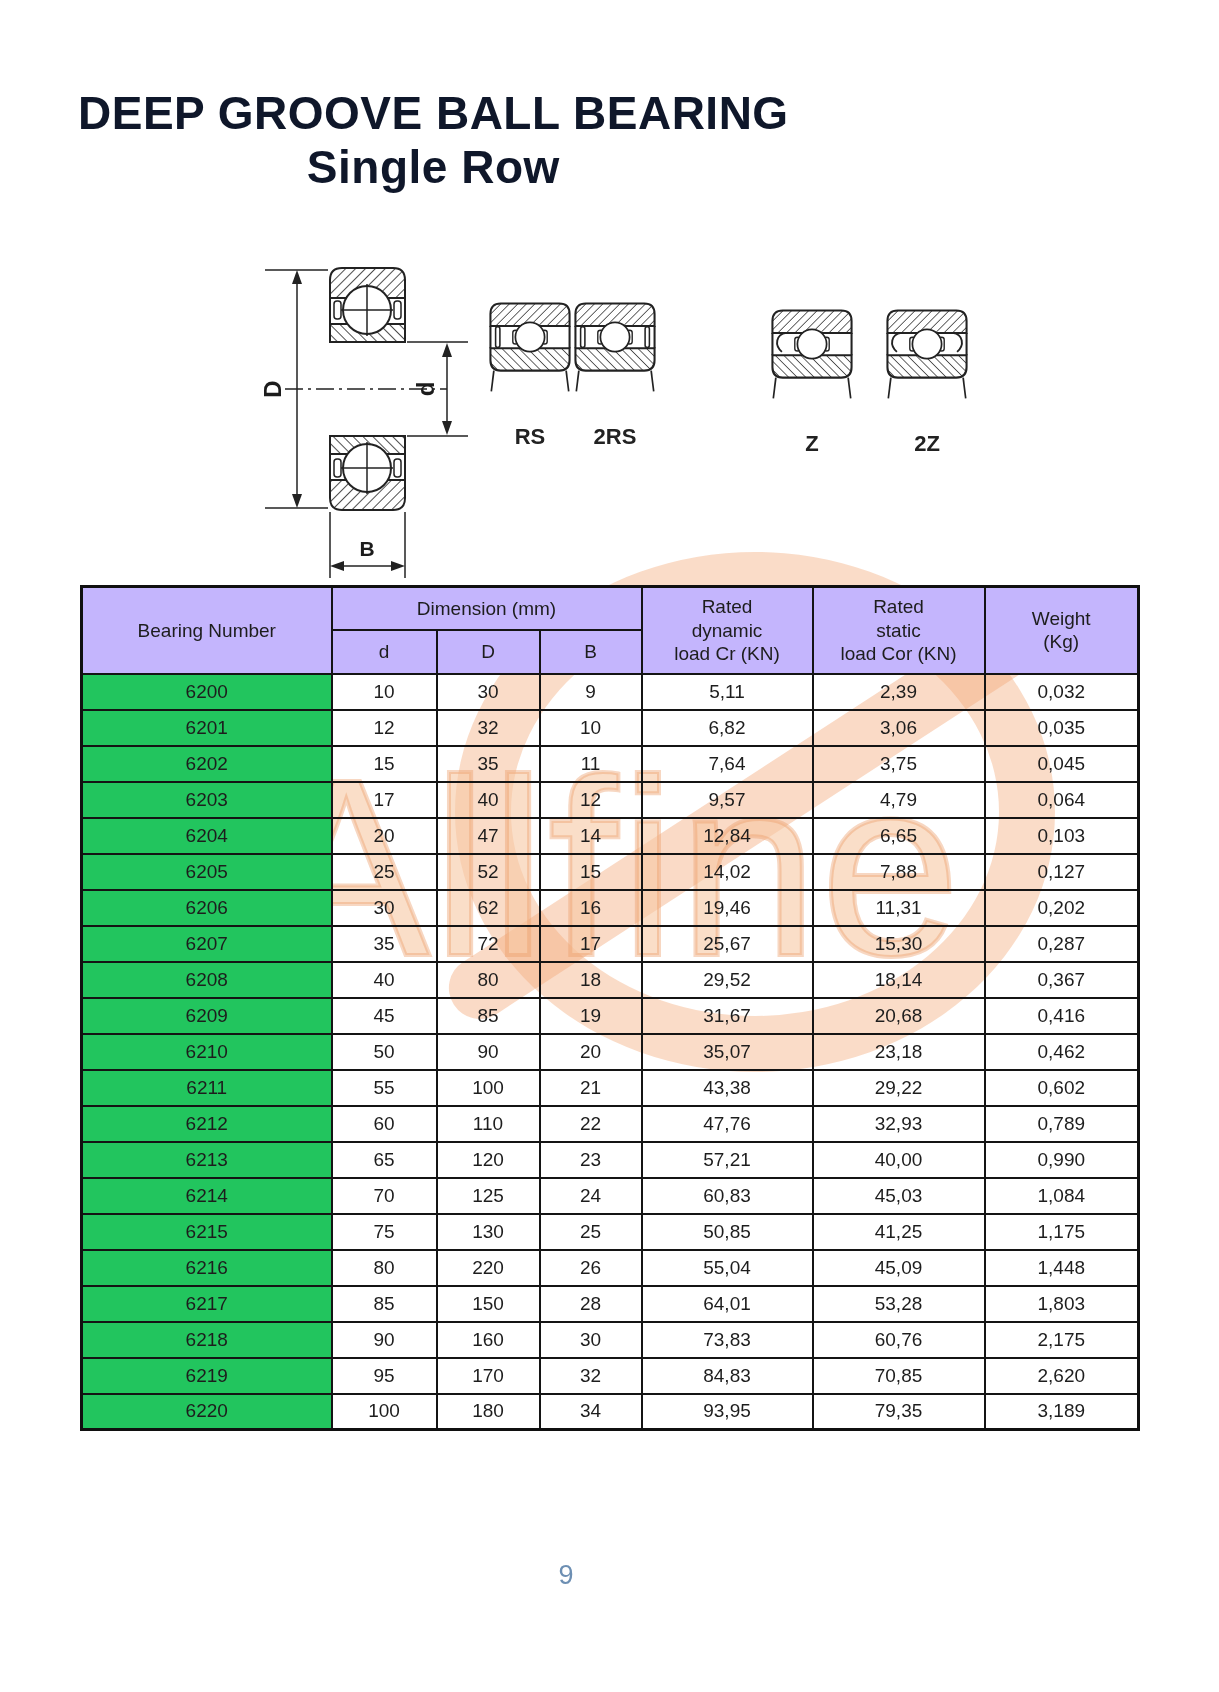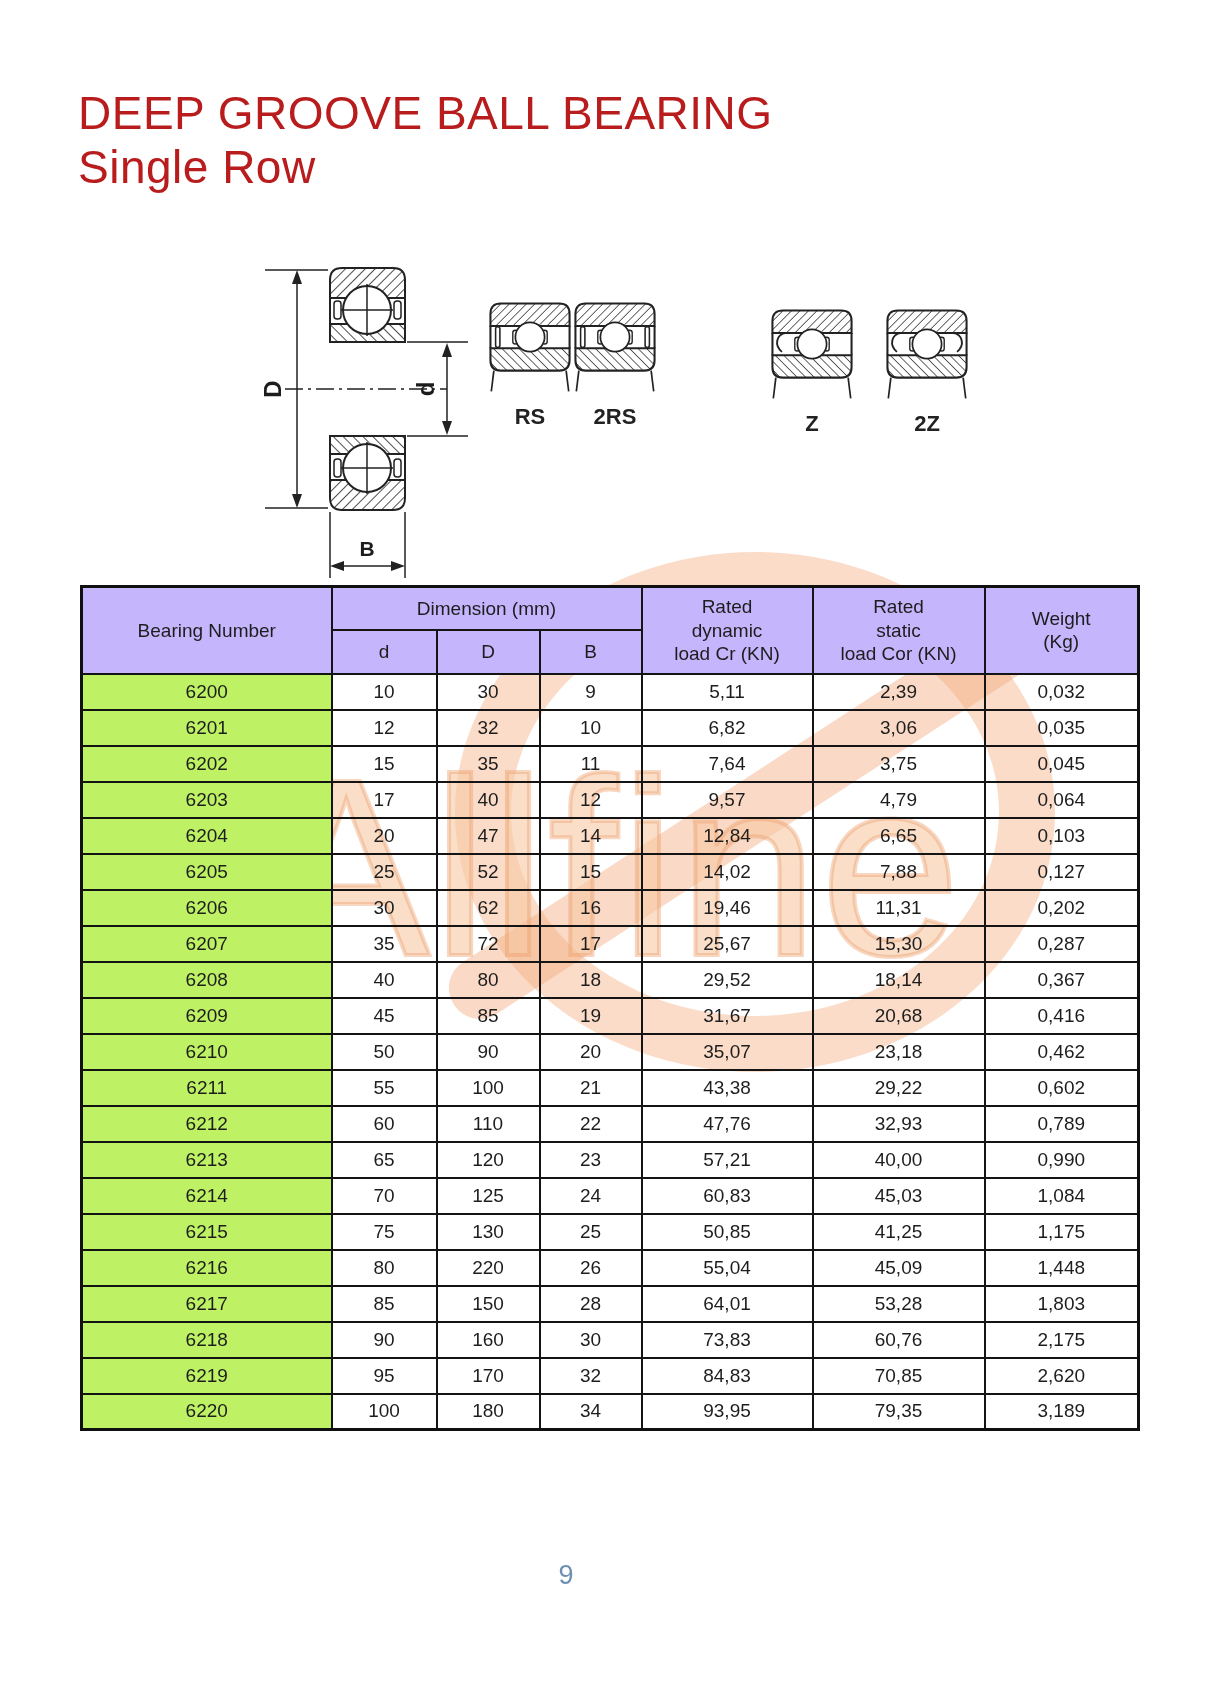--- a/index.html
+++ b/index.html
@@ -3,63 +3,63 @@
 <meta charset="utf-8">
 <style>
   * { margin:0; padding:0; box-sizing:border-box; }
   html,body { background:#ffffff; }
   .page {
     position:relative; width:1219px; height:1692px; background:#ffffff;
     font-family:"Liberation Sans", sans-serif; color:#1c1c1c; overflow:hidden;
   }
   .title {
     position:absolute; left:78px; top:86px; font-size:46px; line-height:1.18;
-    color:#b91c1c; letter-spacing:0.5px; font-weight:400;
+    color:#0f172a; letter-spacing:0.5px; font-weight:700;text-align:center;
   }
   
   .watermark { position:absolute; inset:0; pointer-events:none; }
   .wm-ring {
     position:absolute; left:455px; top:552px; width:600px; height:520px;
     border:56px solid rgba(242,168,118,0.40); border-radius:50%;
   }
   .wm-slash {
     position:absolute; left:395px; top:775px; width:730px; height:62px;
     background:rgba(242,168,118,0.42); transform:rotate(-33deg); border-radius:31px;
   }
   .wm-text {
     position:absolute; left:262px; top:742px; font-size:252px; font-weight:normal;
     letter-spacing:2px; line-height:1;
     color:rgba(246,200,164,0.60);
     -webkit-text-stroke:4px rgba(235,154,102,0.40);
   }
   
   .main-drawing { position:absolute; left:235px; top:240px; }
   .variant { position:absolute; text-align:center; width:96px; }
-  .variant-label { display:block; margin-top:0; font-size:22px; font-weight:bold; color:#222; }
+  .variant-label { display:block; margin-top:20px; font-size:22px; font-weight:bold; color:#222; }
   .v-rs  { left:482px; top:300px; }
   .v-2rs { left:567px; top:300px; }
   .v-z   { left:764px; top:307px; }
   .v-2z  { left:879px; top:307px; }
   
   .spec-table {
     position:absolute; left:80px; top:585px;
     border-collapse:collapse; table-layout:fixed;
     border:3px solid #101010;
   }
   .spec-table th, .spec-table td {
     border:2px solid #141414; text-align:center; vertical-align:middle;
     font-size:19px; color:#1d1d1d; overflow:hidden;
   }
   .spec-table th {
     background:#c4b5fd; font-weight:400; white-space:pre-line; line-height:1.22;
   }
   .spec-table thead tr:first-child { height:43px; }
   .spec-table thead tr:last-child  { height:44px; }
   .spec-table td { background:transparent; height:36px; }
-  .spec-table td.rowhead { background:#bef264; }
+  .spec-table td.rowhead { background:#22c55e; }
   
   .page-number {
     position:absolute; left:536px; top:1560px; width:60px; text-align:center;
     font-size:27px; color:#6d8fb3;
   }
 </style>
 </head>
 <body>
 
 <div class="page">

